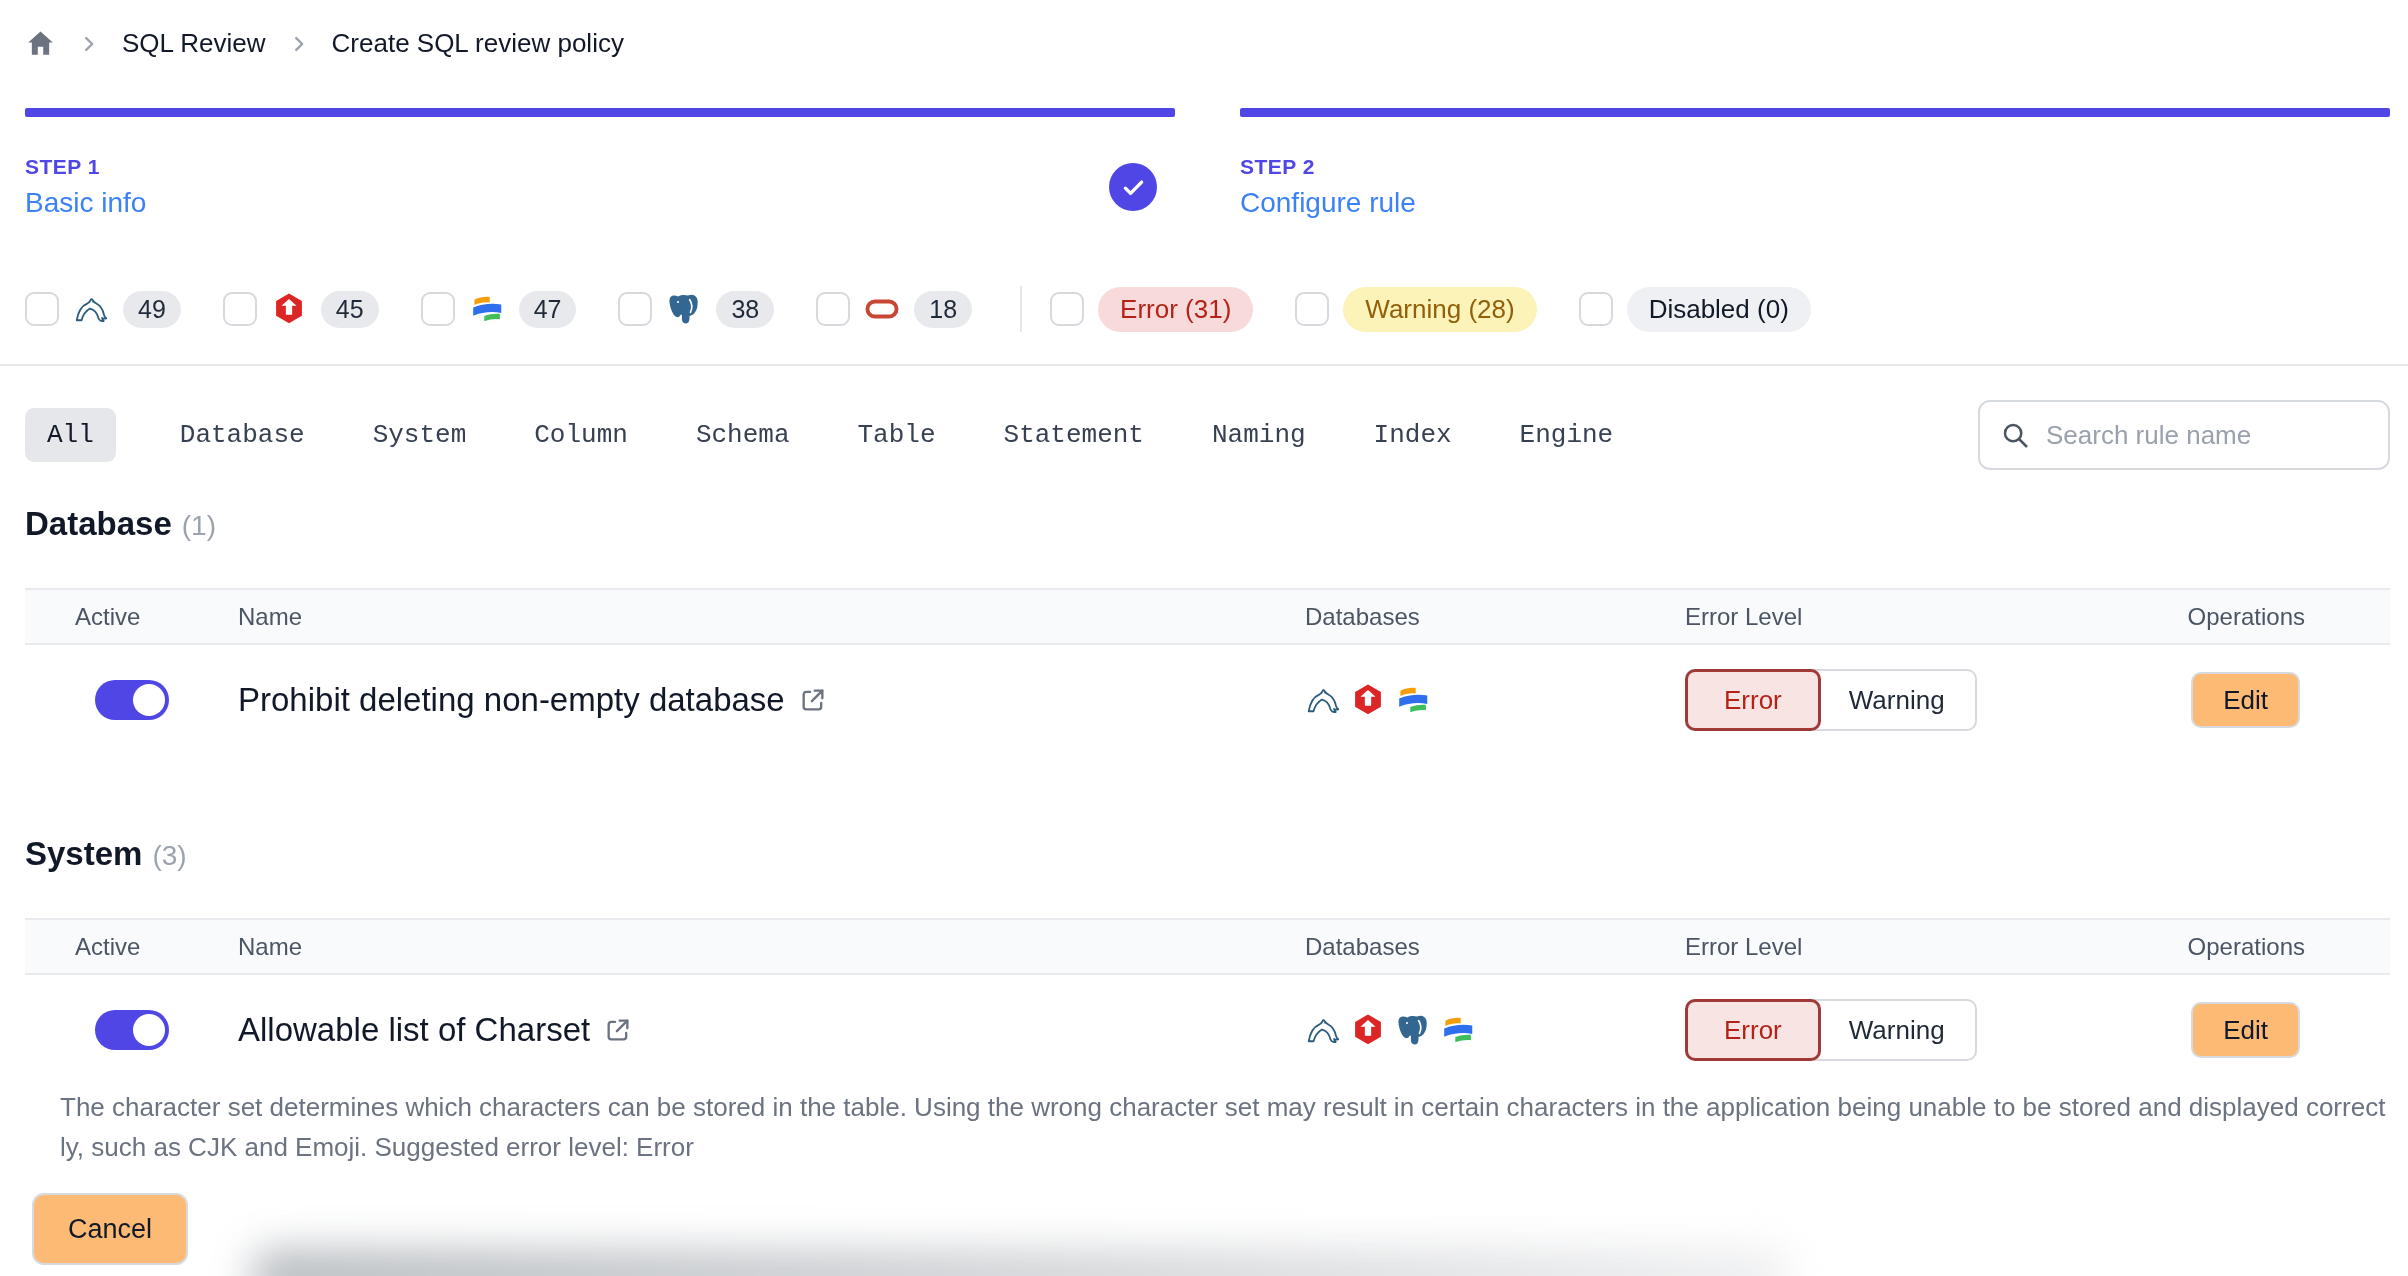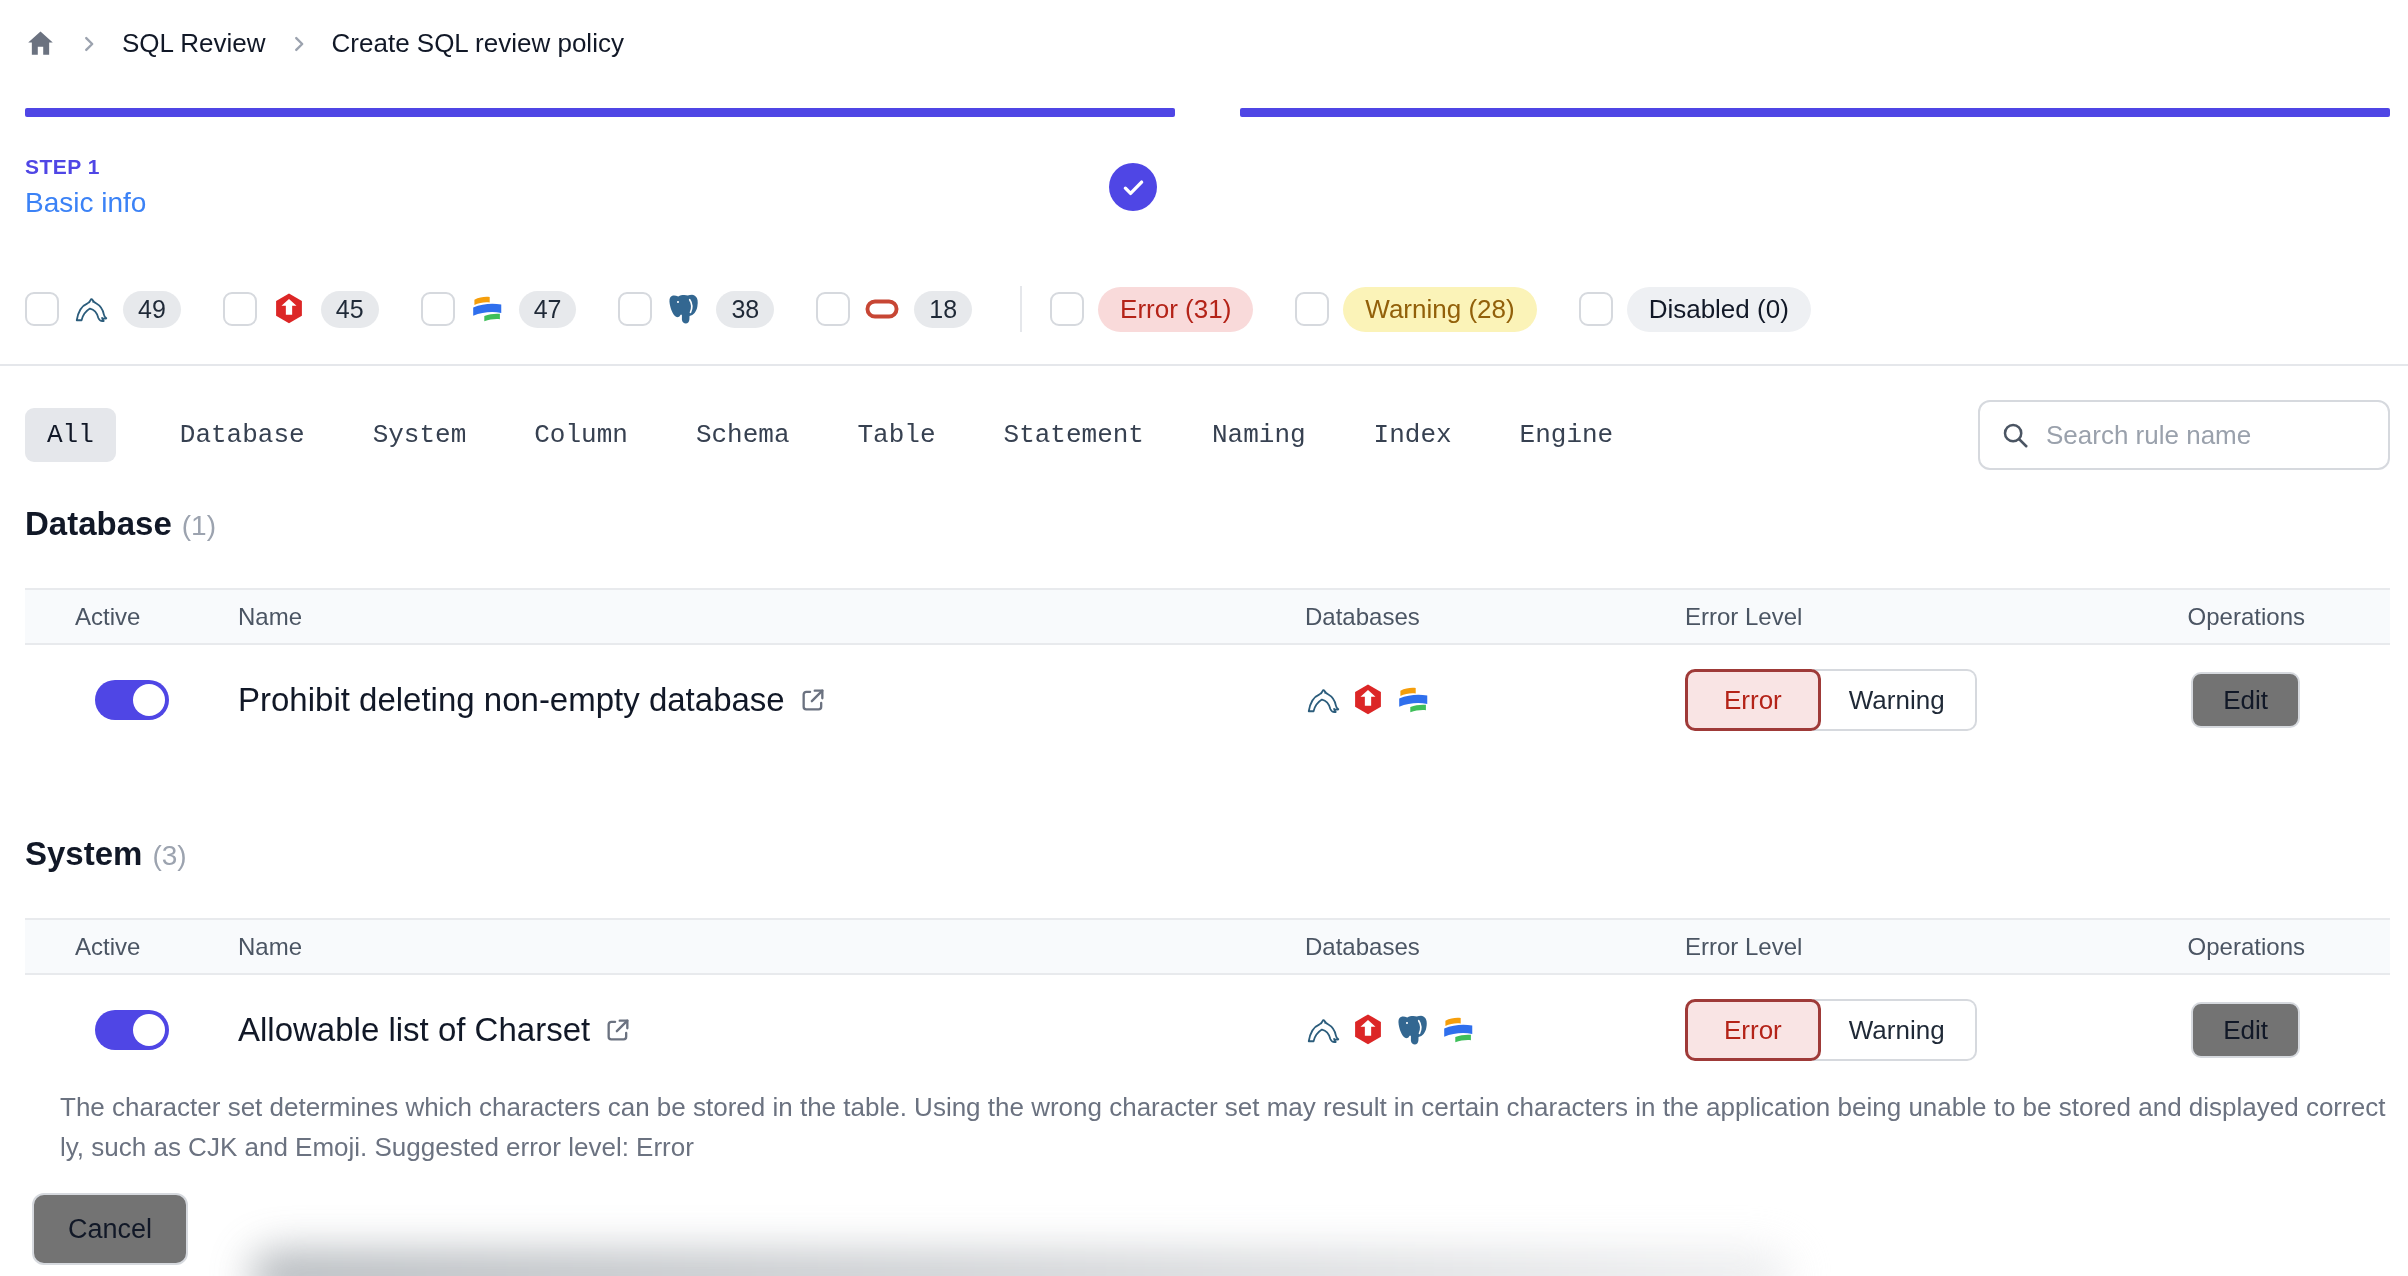--- a/index.html
+++ b/index.html
@@ -62,21 +62,21 @@
   .toggle { width:74px; height:40px; background:#4f46e5; border-radius:999px; position:relative; cursor:pointer; flex:none; }
   .toggle .knob { position:absolute; top:4px; right:4px; width:32px; height:32px; background:#fff; border-radius:50%; }
   .cell-name { display:flex; align-items:center; gap:14px; font-size:33px; color:#111827; }
   .ext { display:flex; align-items:center; cursor:pointer; }
   .cell-dbs { display:flex; align-items:center; gap:9px; }
   .seg { display:flex; }
   .seg-btn { height:62px; display:flex; align-items:center; justify-content:center; font-size:26px; cursor:pointer; }
   .seg-error { padding:0 36px; background:#f9e4e4; border:3px solid #9f3a38; border-radius:10px; color:#b42318; position:relative; z-index:2; }
   .seg-warning { padding:0 30px; background:#fff; border:2px solid #d6d9de; border-left:none; border-radius:0 10px 10px 0; margin-left:-8px; color:#1f2937; padding-left:36px; }
   .cell-ops { display:flex; justify-content:flex-end; padding-right:90px; }
-  .btn { display:flex; align-items:center; justify-content:center; gap:12px; background:#737373; border:2px solid #d6d9de; border-radius:10px; font-size:26px; color:#111827; cursor:pointer; }
+  .btn { display:flex; align-items:center; justify-content:center; gap:12px; background:#fdba74; border:2px solid #d6d9de; border-radius:10px; font-size:26px; color:#111827; cursor:pointer; }
   .btn-edit { height:56px; padding:0 30px; }
   .row-desc { font-size:26px; color:#6b7280; line-height:40px; padding:26px 0 26px 35px; word-break:break-all; border-bottom:2px solid #e8eaed; }
 
   
   .footer { position:absolute; left:0; right:0; bottom:0; height:94px; background:#fff; }
   .footer-inner { position:relative; z-index:2; height:100%; display:flex; align-items:center; justify-content:space-between; padding:0 18px 0 32px; }
   .footer-right { display:flex; align-items:center; gap:20px; }
   .btn-big { height:72px; padding:0 34px; font-size:27px; border-radius:12px; }
   .btn-primary { background:#4f46e5; border:none; color:#fff; font-weight:600; }
   .bottom-blob { position:absolute; z-index:1; left:250px; bottom:-26px; width:1540px; height:52px; background:linear-gradient(to right,#9aa0a6,#c3c6ca 55%,#e9eaec); filter:blur(20px); opacity:.75; border-radius:26px; }
@@ -119,20 +119,26 @@
           <span class="icon">
               <svg viewBox="0 0 24 24" width="27" height="27" fill="none" stroke="#fff" stroke-width="3" stroke-linecap="round" stroke-linejoin="round">
                 <path d="M4.8 12.6l4.6 4.6 9.8-10"></path>
               </svg>
             </span>
         </div>
       </div>
     </div>
     <div class="step">
       <div class="step-bar"></div>
+      <div class="step-head">
+        <div>
+          <div class="step-label">STEP 2</div>
+          <div class="step-title">Configure rule</div>
+        </div>
+      </div>
     </div>
   </div>
 
   <div class="filters">
     <div class="fgroup">
       <span class="checkbox"></span>
       <span class="icon">
           <svg viewBox="0 0 24 24" width="36" height="36" fill="none" stroke="#2c5d7c" stroke-width="1.2" stroke-linejoin="round">
             <path d="M2.5 19.5c.9-5.8 3.8-9.9 7.2-11.3.9-.4 1.7-1.3 2.1-2.3.2-.5.8-.6 1.1-.1.6 1 1.5 1.9 2.7 2.5 2.7 1.5 4.4 4.2 5 7.4.2 1 .8 1.9 1.6 2.5-1 .4-2 .3-2.8-.3.1.9.5 1.6 1.1 2.1-1.6.3-3-.5-3.6-2-.8-3.4-2.8-5.7-5.6-6.3-2.8 1.7-4.8 4.4-5.6 7.8z"></path>
             <circle cx="13.4" cy="7.2" r=".6" fill="#2c5d7c" stroke="none"></circle>

